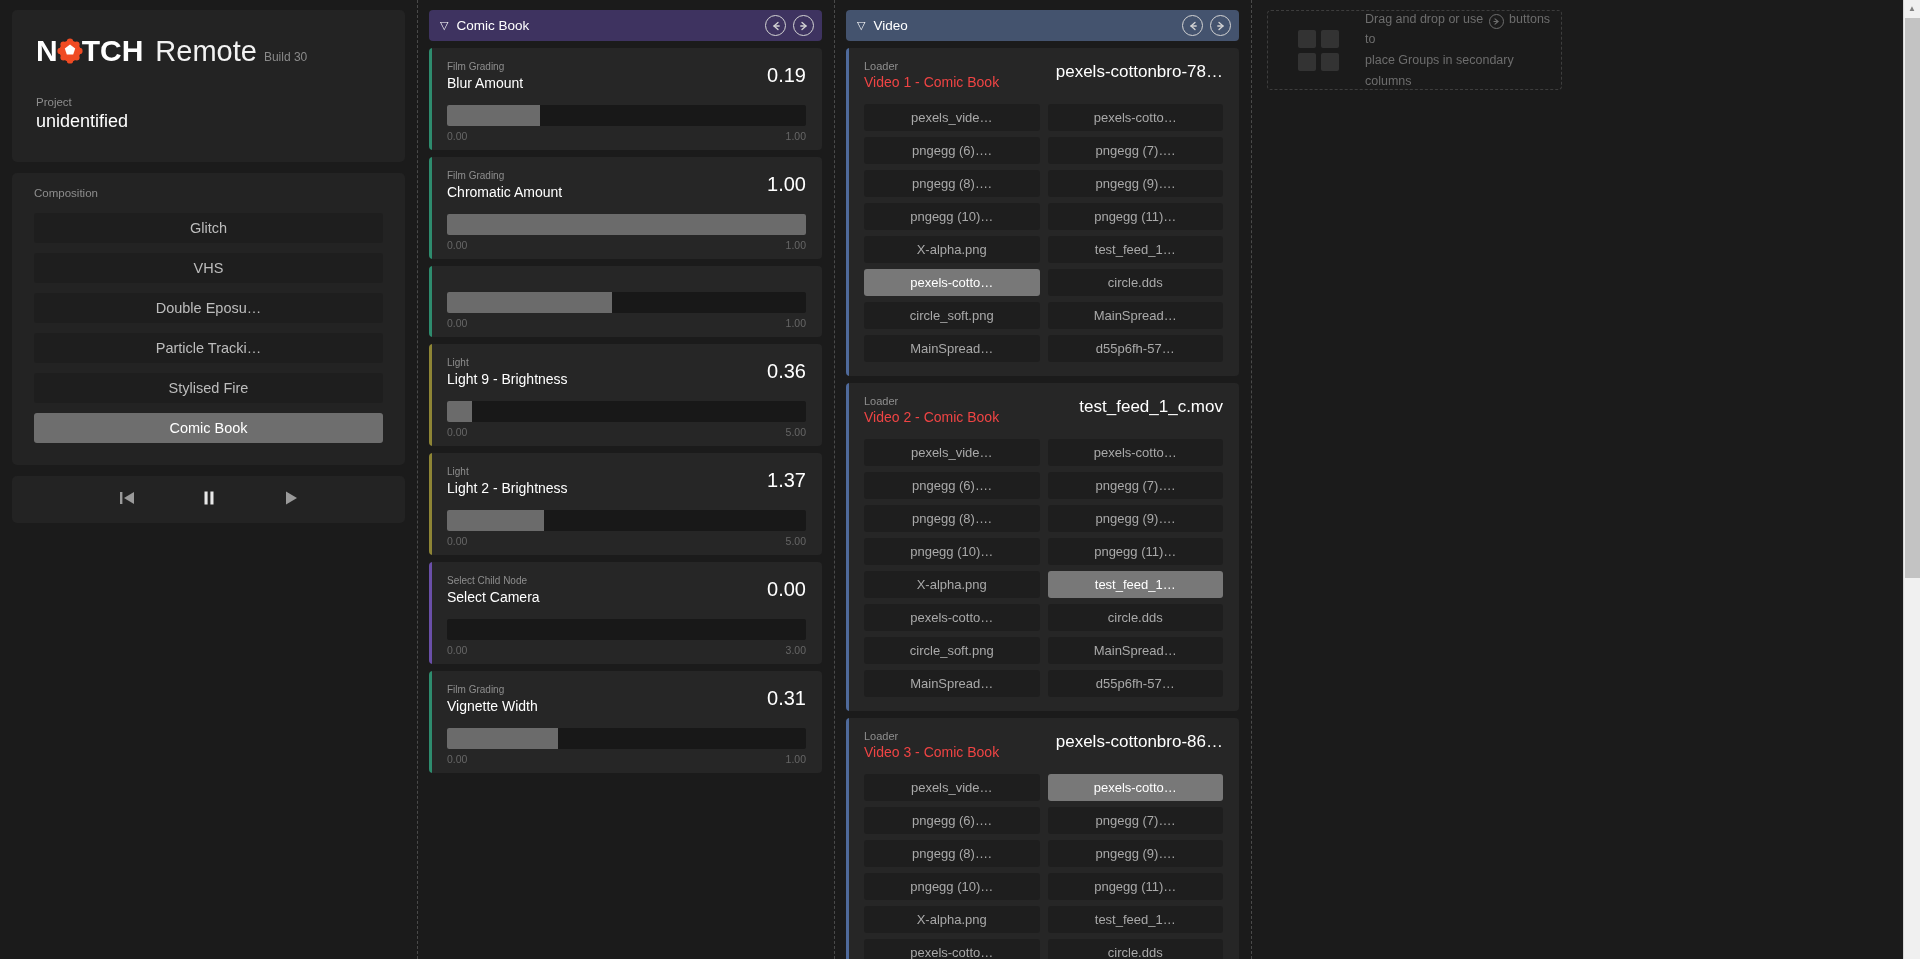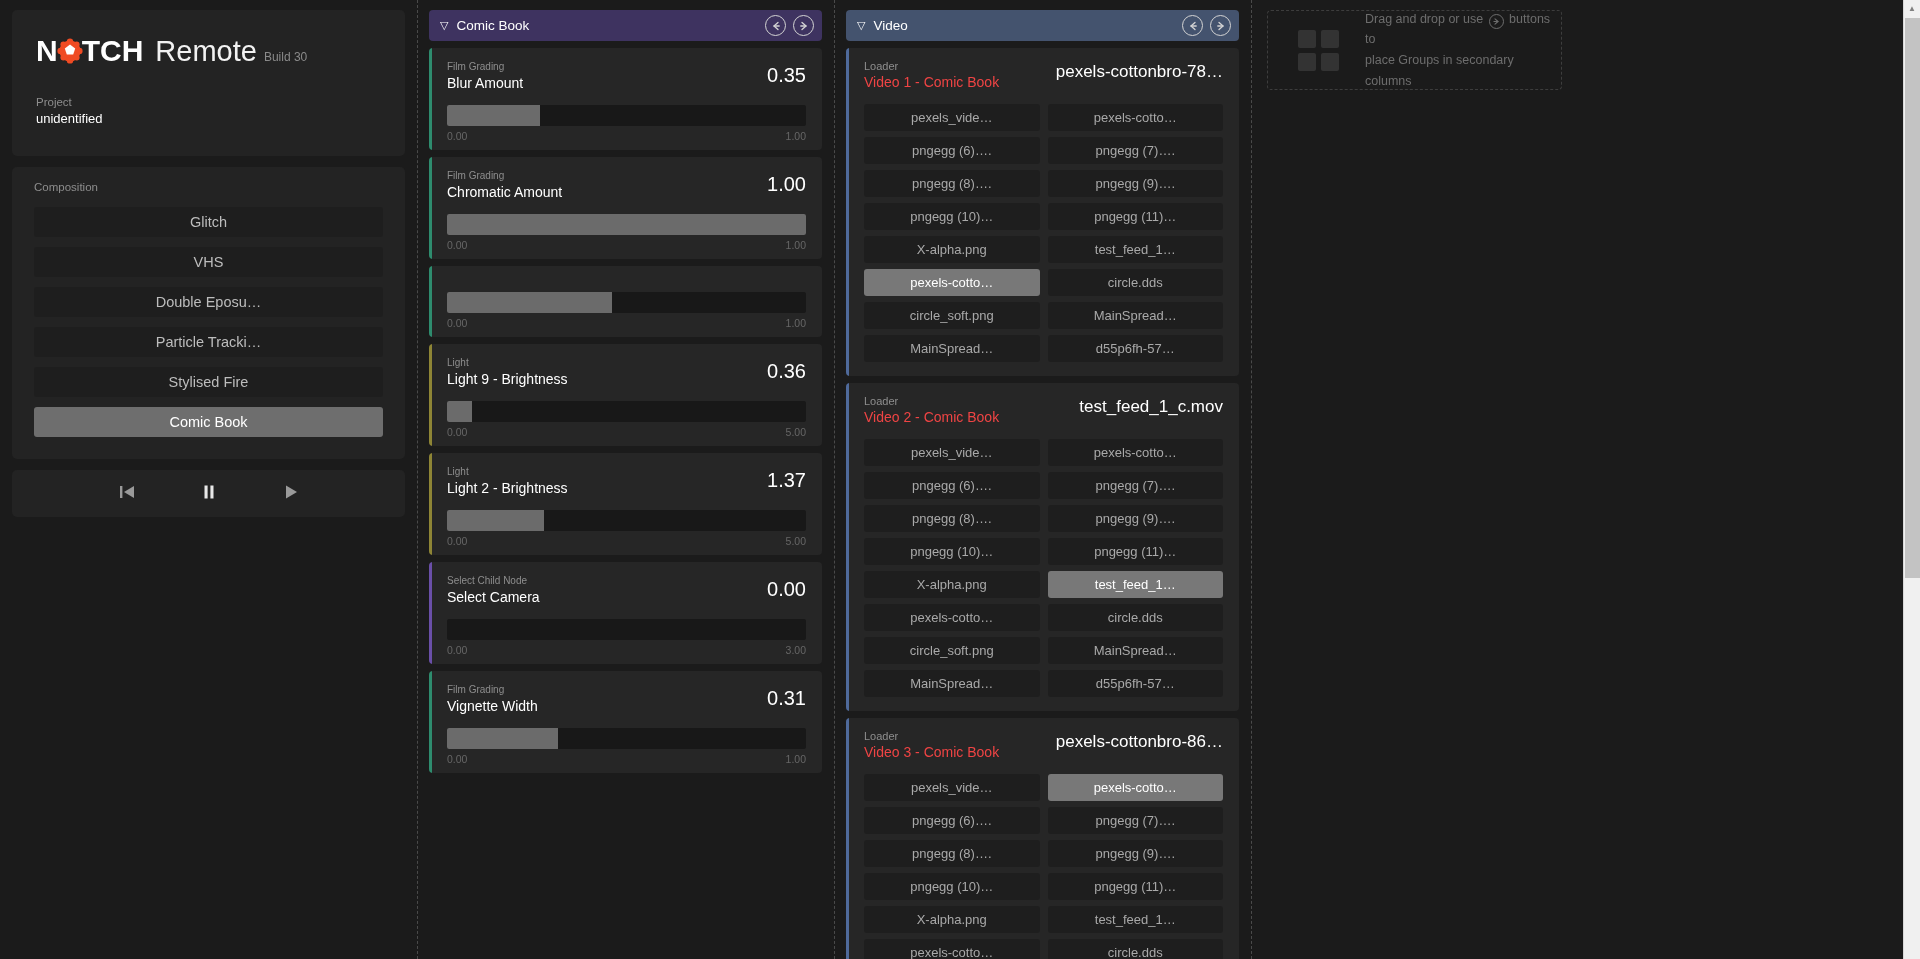--- a/index.html
+++ b/index.html
@@ -79,21 +79,21 @@
     margin-left: 7px;
     line-height: 1;
   }
 
   .field-label {
     font-size: 11.5px;
     color: #8d8d8d;
     margin-top: 30px;
   }
   .field-value {
-    font-size: 13px;
+    font-size: 18px;
     color: #ffffff;
     margin-top: 3px;
   }
 
   
   .comp-card { padding: 14px 22px 22px 22px; }
   .comp-title {
     font-size: 11.5px;
     color: #8d8d8d;
     margin-bottom: 14px;
@@ -442,21 +442,21 @@
       </span>
     </div>
     <div id="param-list">
         <div class="param-card">
           <div class="param-accent" style="background:#2E8C6E"></div>
           <div class="param-head">
             <div>
               <div class="param-cat">Film Grading</div>
               <div class="param-name">Blur Amount</div>
             </div>
-            <div class="param-val">0.35</div>
+            <div class="param-val">0.19</div>
           </div>
           <div class="slider-track">
             <div class="slider-fill" style="width:26%"></div>
           </div>
           <div class="slider-range">
             <span>0.00</span>
             <span>1.00</span>
           </div>
         </div>
         <div class="param-card">

